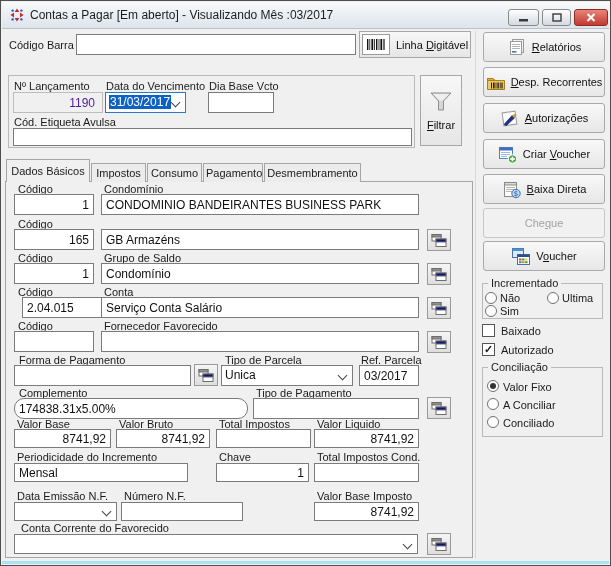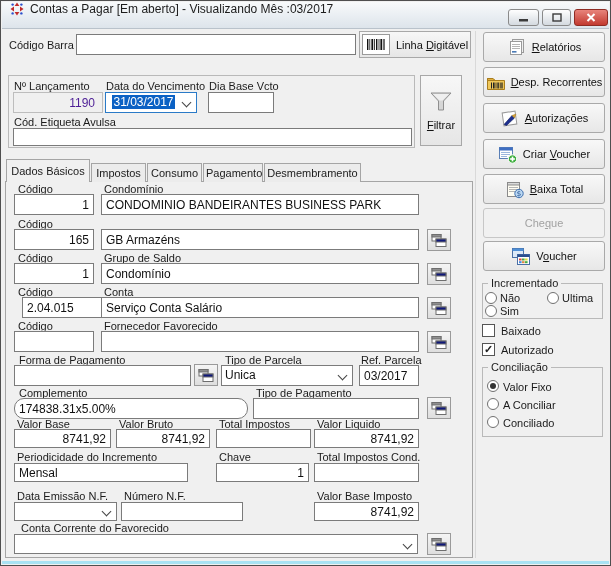--- a/index.html
+++ b/index.html
@@ -1,18 +1,18 @@
 <!DOCTYPE html>
 <html><head>
 <meta charset="utf-8">
 <style>
   html,body{margin:0;padding:0;background:#c8c8c8;font-family:"Liberation Sans",sans-serif;}
   .win{position:relative;width:611px;height:566px;background:#f0f0f0;border:1px solid #4f4f4f;box-sizing:border-box;overflow:hidden;}
   .frame-bottom{position:absolute;left:1px;right:1px;bottom:1px;height:3px;background:#a9e2f3;}
-  .titlebar{position:absolute;left:1px;top:1px;right:1px;height:26px;background:linear-gradient(#f8fafb,#dde4eb);border-bottom:1px solid #b9c2cb;display:flex;}
+  .titlebar{position:absolute;left:1px;top:1px;right:1px;height:26px;background:linear-gradient(#f8fafb,#dde4eb);border-bottom:1px solid #b9c2cb;display:flex;align-items:center;}
   .title-text{font-size:12px;color:#1c1c1c;margin-left:6px;white-space:nowrap;}
   .app-icon{margin-left:8px;display:flex;}
   .wbtn{position:absolute;top:8px;height:17px;box-sizing:border-box;border:1px solid #8a8a8a;border-radius:3px;background:linear-gradient(#fefefe,#d4dae0);display:flex;align-items:center;justify-content:center;padding:0;cursor:default;}
   .wbtn.close{background:linear-gradient(#e8847b,#c23a30);border-color:#8e2c24;}
   .lbl{position:absolute;font-size:11px;color:#1b1b1b;white-space:nowrap;}
   .tb{position:absolute;box-sizing:border-box;height:21px;border:1px solid #7b7b7b;background:#fff;font:12px "Liberation Sans",sans-serif;padding:1px 4px;color:#111;}
   input.tb{outline:none;}
   .tb.num{text-align:right;}
   .tb.dis{background:#f0f0f0;border-color:#bdbdbd;color:#4c1d95;}
   .combo{position:absolute;box-sizing:border-box;height:21px;border:1px solid #7b7b7b;background:#fff;font-size:12px;color:#111;padding:2px 18px 1px 3px;}
@@ -88,21 +88,21 @@
           <rect x="17.4" y="1" width="1.2" height="11" fill="#111"></rect>
       </svg>
     </span>
     <span><span>Linha </span><span class="k">D</span><span>igitável</span></span>
   </button>
 
   <div class="gbox" style="left:7px;top:74px;width:407px;height:73px;"></div>
   <span class="lbl" style="left:13px;top:79px;">Nº Lançamento</span>
   <input class="tb dis num" style="left: 12px; top: 91px; width: 90px; padding-right: 7px;" value="1190">
   <span class="lbl" style="left:105px;top:79px;">Data do Vencimento</span>
-  <div class="combo focus" style="left:104px;top:91px;width:92px;text-align:center;">
+  <div class="combo focus" style="left:104px;top:91px;width:81px;text-align:center;">
     <span class="sel">31/03/2017</span>
     <span class="chev"></span>
   </div>
   <span class="lbl" style="left:208px;top:79px;">Dia Base Vcto</span>
   <input class="tb" style="left: 207px; top: 91px; width: 66px;" value="">
   <span class="lbl" style="left:13px;top:115px;">Cód. Etiqueta Avulsa</span>
   <input class="tb" style="left: 12px; top: 127px; width: 399px; height: 18px;" value="">
   <button class="bigbtn filtrar" style="left:419px;top:74px;width:42px;height:71px;">
     <svg width="26" height="22" viewBox="0 0 26 22">
       <path d="M3 2 L23 2 L15.5 10 L15.5 19 L10.5 19 L10.5 10 Z" fill="#d6d6d6" stroke="#8f8f8f"></path>
@@ -296,21 +296,21 @@
   <button class="sbtn" style="top:173px;">
     <svg width="20" height="19" viewBox="0 0 20 19">
       <rect x="2.5" y="2.5" width="12" height="14" fill="#fffdf2" stroke="#8a8a8a"></rect>
       <rect x="2.5" y="2.5" width="12" height="2.5" fill="#d9d9d9" stroke="#8a8a8a"></rect>
       <rect x="4" y="7" width="9" height="1" fill="#b5b5b5"></rect>
         <rect x="4" y="9" width="9" height="1" fill="#b5b5b5"></rect>
         <rect x="4" y="11" width="6" height="1" fill="#b5b5b5"></rect>
       <circle cx="14" cy="13.5" r="4.2" fill="#bcd8f2" stroke="#3e6fae"></circle>
       <text x="14" y="16" font-size="7" text-anchor="middle" fill="#1d4e8f" font-family="DejaVu Sans, sans-serif">$</text>
     </svg>
-    <span><span></span><span class="k">B</span><span>aixa Total</span></span>
+    <span><span></span><span class="k">B</span><span>aixa Direta</span></span>
   </button>
   <button class="sbtn disabled" style="top:207px;">
     <span><span>Che</span><span class="k">q</span><span>ue</span></span>
   </button>
   <button class="sbtn" style="top:240px;">
     <svg width="20" height="19" viewBox="0 0 20 19">
       <rect x="1.5" y="1.5" width="11" height="9" fill="#dce9f7" stroke="#4a6fa5"></rect>
       <rect x="1.5" y="1.5" width="11" height="2.5" fill="#4f8fd6"></rect>
       <rect x="6.5" y="7.5" width="12" height="10" fill="#fff" stroke="#4a6fa5"></rect>
       <rect x="6.5" y="7.5" width="12" height="2.5" fill="#2b4f8f"></rect>

